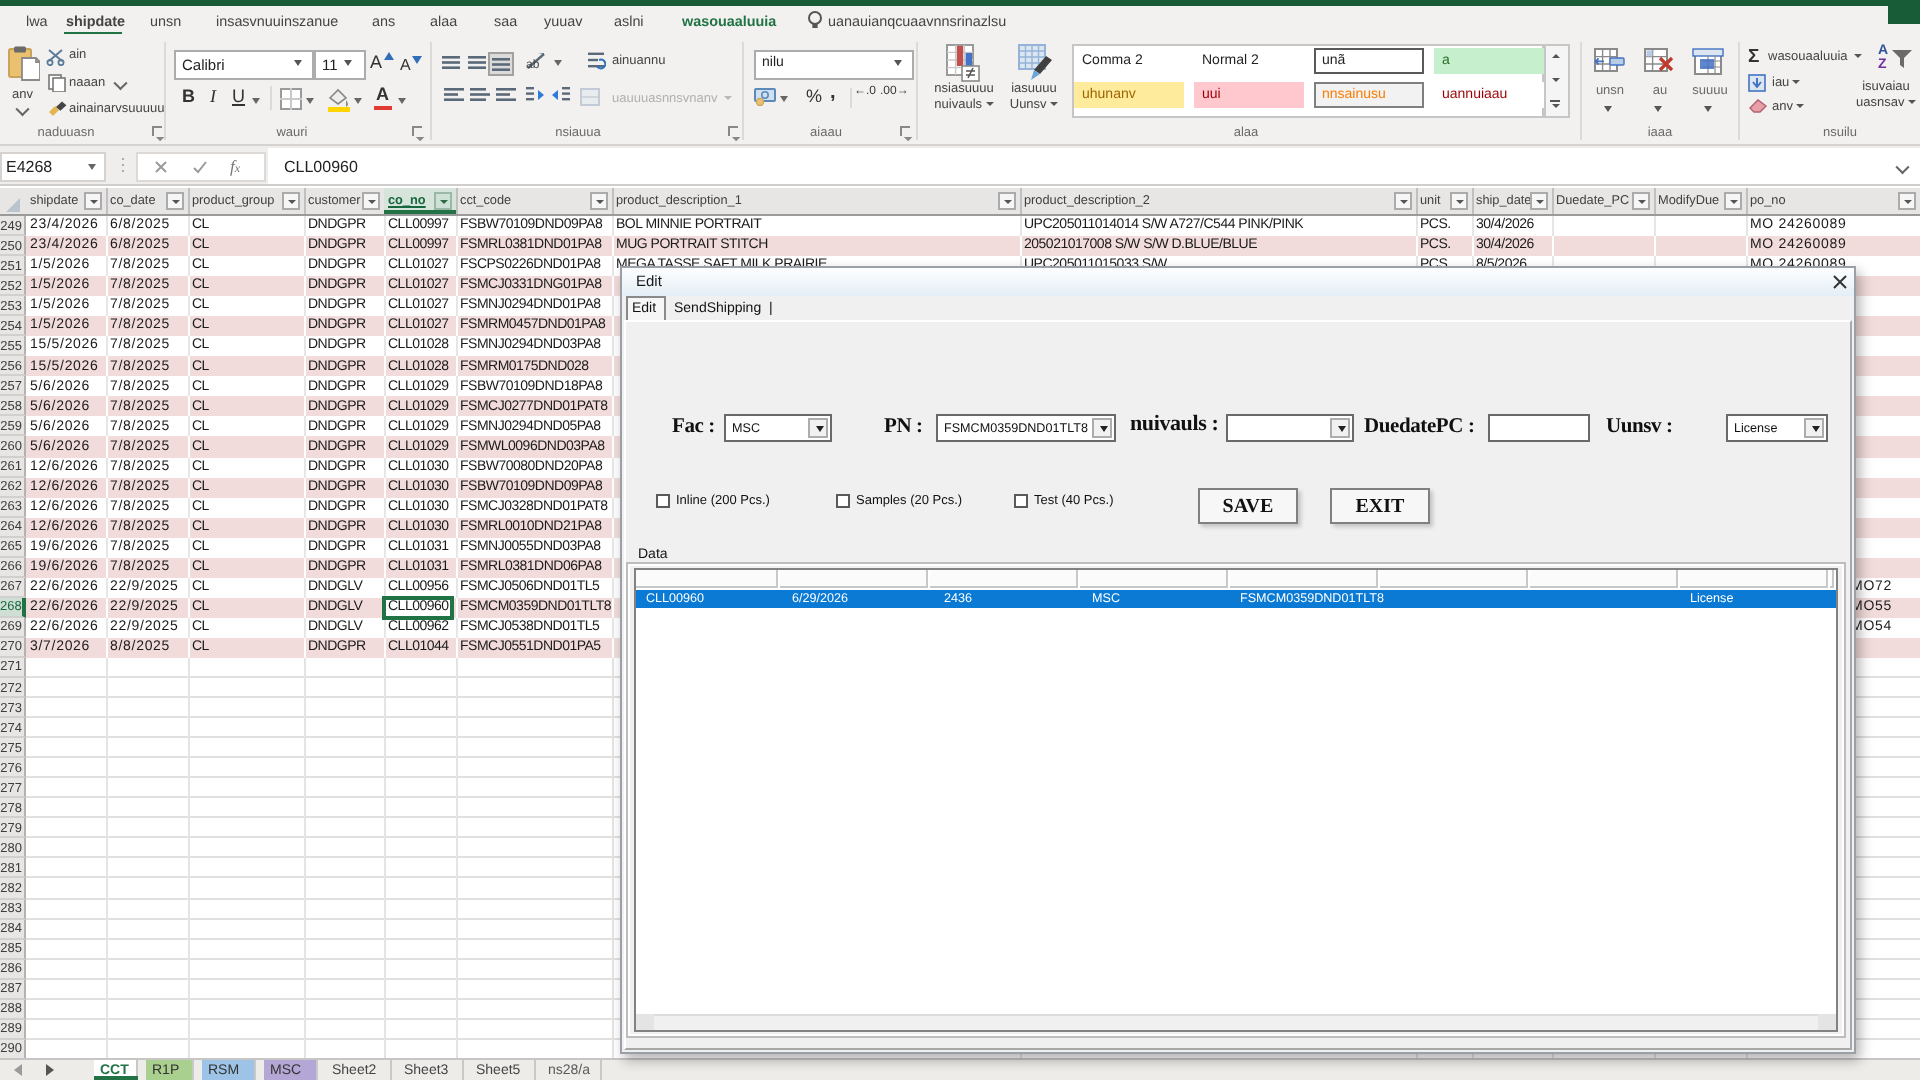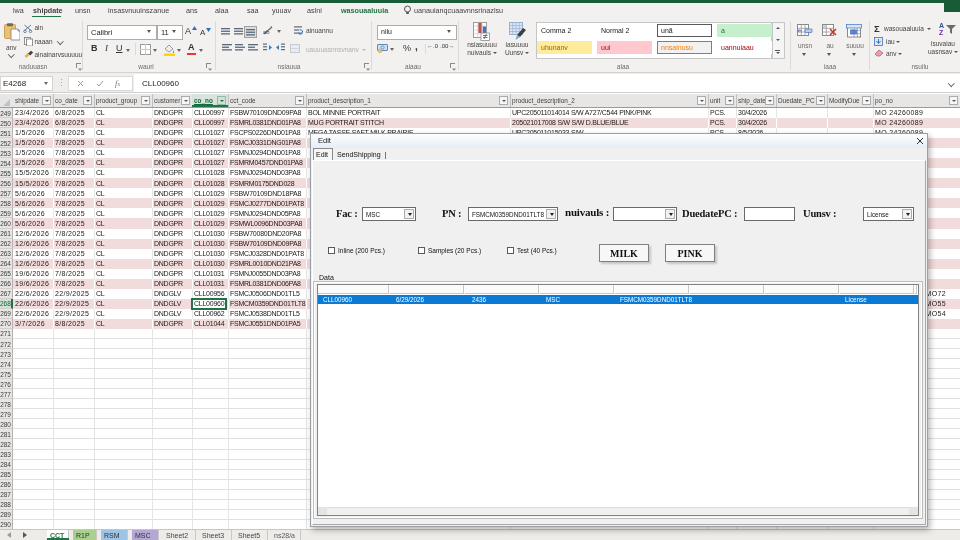--- a/index.html
+++ b/index.html
@@ -942,22 +942,22 @@
     <div class="tv">License</div>
     <div class="bt"></div>
     <div class="ar"></div>
   </div>
 <div class="ckb" style="left:328px;top:246.5px"></div>
 <div class="cklb" style="left:338px;top:246.5px">Inline (200 Pcs.)</div>
 <div class="ckb" style="left:418px;top:246.5px"></div>
 <div class="cklb" style="left:428px;top:246.5px">Samples (20 Pcs.)</div>
 <div class="ckb" style="left:507px;top:246.5px"></div>
 <div class="cklb" style="left:517px;top:246.5px">Test (40 Pcs.)</div>
-<div class="vbtn" style="left:599px;top:244px;width:50px;height:18px;line-height:17px">MILK</div>
-<div class="vbtn" style="left:665px;top:244px;width:50px;height:18px;line-height:17px">PINK</div>
+<div class="vbtn" style="left:599px;top:244px;width:50px;height:18px;line-height:17px">SAVE</div>
+<div class="vbtn" style="left:665px;top:244px;width:50px;height:18px;line-height:17px">EXIT</div>
 <div class="ab" style="left:313px;top:281px;width:610px;height:238px;border:1px solid #bdbdbd;box-shadow:inset 0 0 0 1px #fff;box-sizing:border-box"></div>
 <div class="tx" style="left:317px;top:274px;font-size:7px;color:#111;background:#f0f0f0;padding:0 2px">Data</div>
 <div class="ab" style="left:317px;top:284px;width:602px;height:232px;background:#fff;border:1px solid #828282;box-sizing:border-box"></div>
 <div class="ab" style="left:318px;top:285px;width:71px;height:9px;background:#fbfbfb;border-right:1px solid #c8c8c8;border-bottom:1px solid #c8c8c8;box-sizing:border-box"></div>
 <div class="ab" style="left:390px;top:285px;width:74px;height:9px;background:#fbfbfb;border-right:1px solid #c8c8c8;border-bottom:1px solid #c8c8c8;box-sizing:border-box"></div>
 <div class="ab" style="left:465px;top:285px;width:74px;height:9px;background:#fbfbfb;border-right:1px solid #c8c8c8;border-bottom:1px solid #c8c8c8;box-sizing:border-box"></div>
 <div class="ab" style="left:540px;top:285px;width:74px;height:9px;background:#fbfbfb;border-right:1px solid #c8c8c8;border-bottom:1px solid #c8c8c8;box-sizing:border-box"></div>
 <div class="ab" style="left:615px;top:285px;width:74px;height:9px;background:#fbfbfb;border-right:1px solid #c8c8c8;border-bottom:1px solid #c8c8c8;box-sizing:border-box"></div>
 <div class="ab" style="left:690px;top:285px;width:74px;height:9px;background:#fbfbfb;border-right:1px solid #c8c8c8;border-bottom:1px solid #c8c8c8;box-sizing:border-box"></div>
 <div class="ab" style="left:765px;top:285px;width:74px;height:9px;background:#fbfbfb;border-right:1px solid #c8c8c8;border-bottom:1px solid #c8c8c8;box-sizing:border-box"></div>

